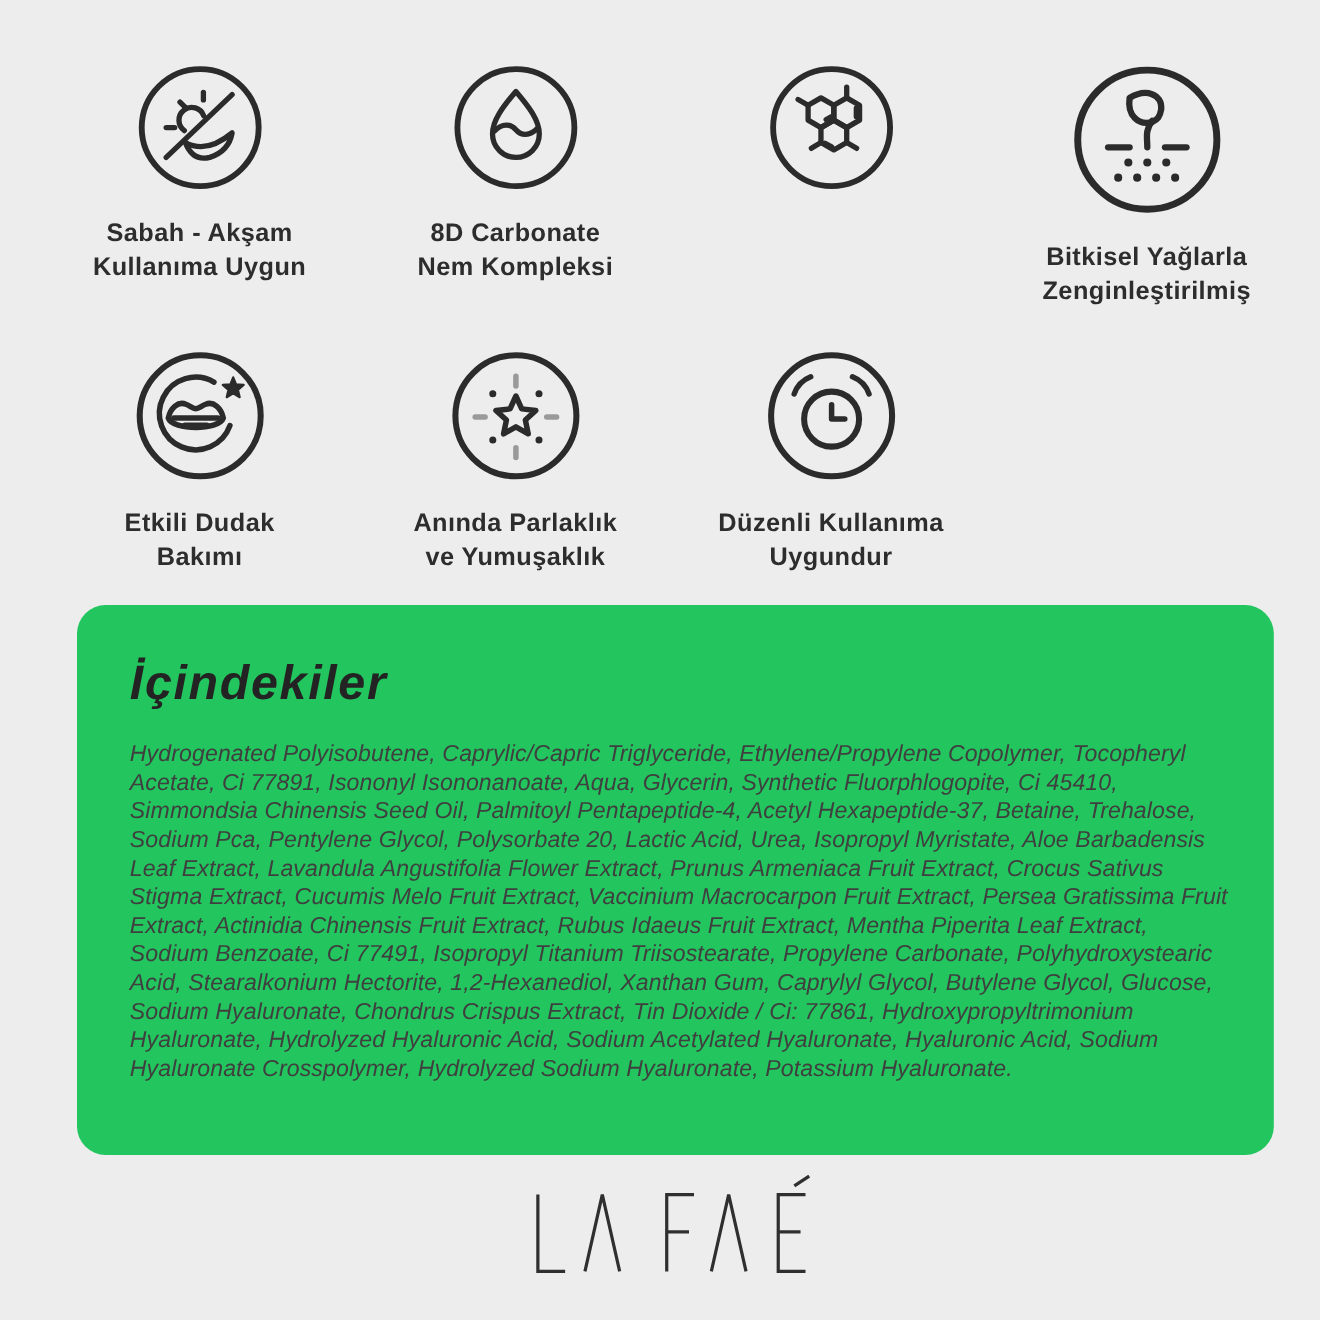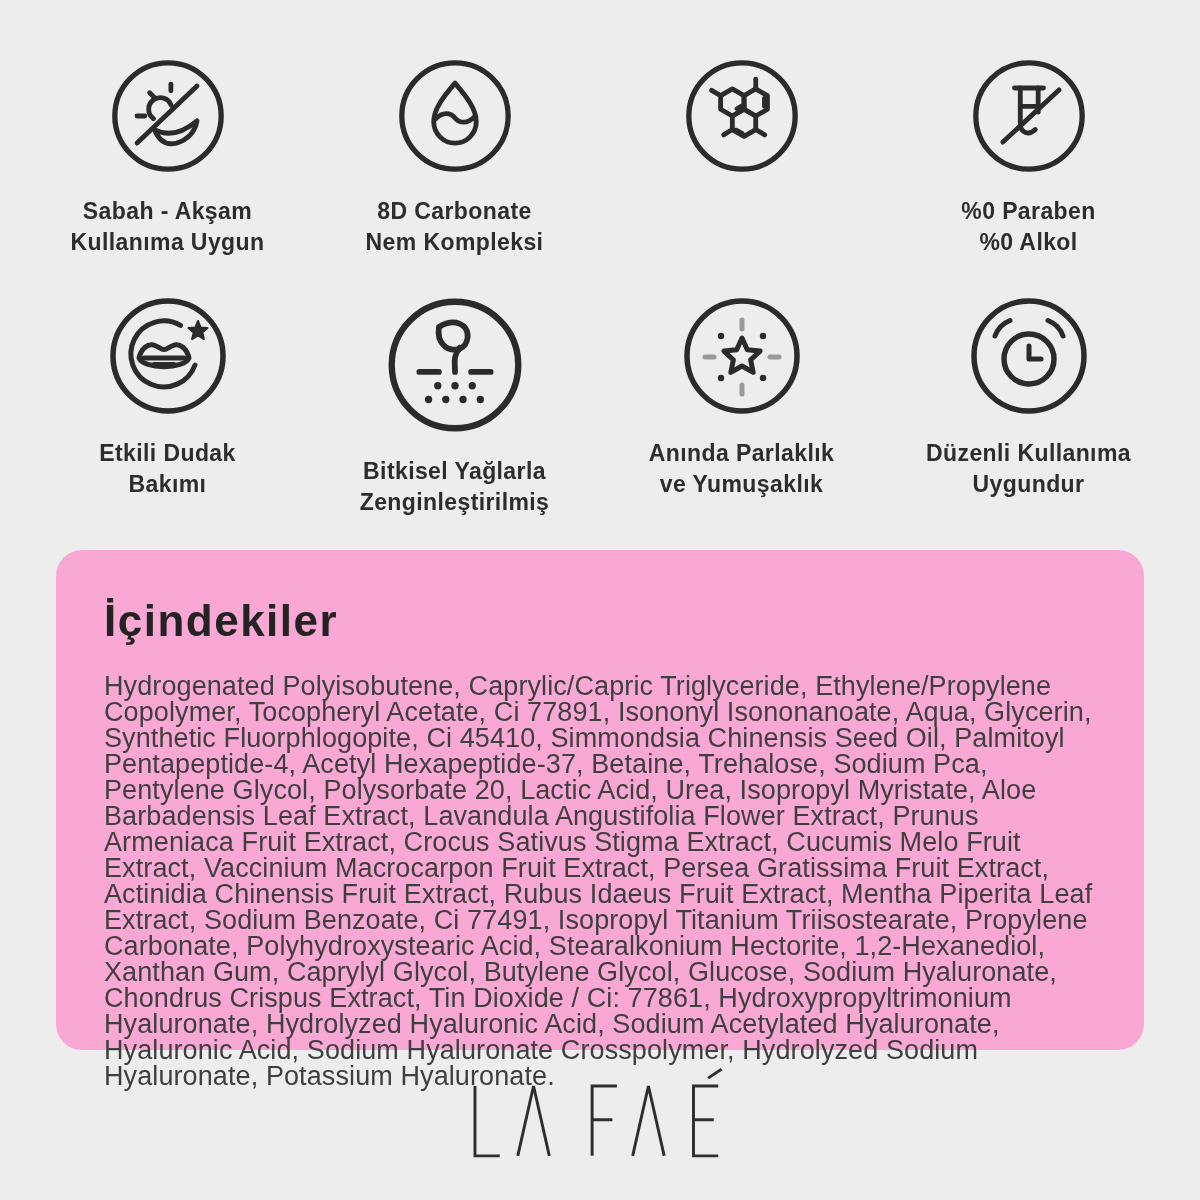--- a/index.html
+++ b/index.html
@@ -3,21 +3,21 @@
 <meta charset="utf-8">
 <style>
   html,body { margin:0; padding:0; }
   body {
     width:1200px; height:1200px;
     background:#ededed;
     font-family:"Liberation Sans", sans-serif;
     color:#2d2d2d;
     overflow:hidden;
   }
-  .page { position:relative; width:1064px; height:1200px; }
+  .page { position:relative; width:1064px; height:1200px;margin-left:14px; }
 
   
   .features {
     position:absolute; top:58px; left:24px; width:1148px;
     display:grid; grid-template-columns:repeat(4,1fr); row-gap:38px;
   }
   .feature { display:flex; flex-direction:column; align-items:center; text-align:center; }
   .icon-wrap svg { display:block; }
   .row1 .icon-wrap svg { width:116px; height:116px; }
   .row2 .icon-wrap svg { width:120px; height:120px; }
@@ -32,30 +32,31 @@
   .ic .ring { stroke-width:5.5; }
   .ic .dot { fill:#2b2b2b; stroke:none; }
   .ic .fillshape { fill:#2b2b2b; stroke:#2b2b2b; stroke-width:2; }
   .ic .gray { stroke:#9a9a9a; }
   .ic .thin { stroke-width:4.5; }
 
   
   .card {
     position:absolute; left:56px; top:550px;
     width:1088px; height:500px; box-sizing:border-box;
-    background:#f9a8d4; border-radius:26px;
+    background:#22c55e; border-radius:26px;
     padding:46px 40px 0 48px;
+    font-style:italic;
   }
   .card h1 {
     margin:0; font-size:44px; font-weight:bold;
     letter-spacing:1.5px; color:#232323;
   }
   .card p {
     margin:27px 0 0; max-width:1005px;
-    font-size:27px; line-height:26px;
+    font-size:21px; line-height:26px;
     letter-spacing:0.1px; color:#3f3f3f;
   }
 
   
   .logo-wrap {
     position:absolute; left:0; top:1068px; width:1200px;
     display:flex; justify-content:center;
   }
   .logo-wrap svg { width:282px; height:107px; }
   .logo-stroke { fill:none; stroke:#2f2f2f; stroke-width:2.6; }
@@ -110,69 +111,55 @@
           <line x1="37.9" y1="39" x2="28.5" y2="33.5"></line>
           <line x1="50" y1="74" x2="41" y2="79.5"></line>
           <line x1="74.2" y1="74" x2="83.5" y2="79.5"></line>
           <line class="thin" x1="83" y1="41.5" x2="83" y2="50"></line>
           <line class="thin" x1="54.5" y1="52.5" x2="59.5" y2="49.5"></line>
           <line class="thin" x1="54" y1="74.5" x2="60.5" y2="78"></line>
         </svg>
       </div>
     </div>
 
-    <div class="feature row1">
-      <div class="icon-wrap">
-        <svg viewBox="0 0 120 120" class="ic">
-          <circle class="ring" cx="60" cy="60" r="55"></circle>
-          <line x1="45" y1="31" x2="75" y2="31"></line>
-          <path d="M51,31 L51,68 C51,77.5 60,80.5 66.5,74"></path>
-          <line x1="69.5" y1="31" x2="69.5" y2="56"></line>
-          <line x1="51" y1="50" x2="69.5" y2="50"></line>
-          <line x1="33" y1="87" x2="91" y2="33"></line>
-        </svg>
-      </div>
-      <div class="label">%0 Paraben
-%0 Alkol</div>
-    </div>
-
-    <div class="feature row2">
-      <div class="icon-wrap">
-        <svg viewBox="0 0 120 120" class="ic">
-          <circle class="ring" cx="60" cy="60" r="55"></circle>
-          <path d="M87,69 A33,33 0 1 1 72.5,29.4"></path>
-          <path d="M31,62 C33,53 40,46.5 47,49.5 C51,51 53,53.5 56,53.5 C59,53.5 61,51 65,49.5 C72,46.5 79,53 81,62 C77,73.5 35,73.5 31,62 Z"></path>
-          <line x1="36" y1="62" x2="76" y2="62"></line>
-          <line x1="46" y1="68.5" x2="66" y2="68.5"></line>
-          <path class="fillshape" d="M90,25 L92.6,31.4 L99.5,31.9 L94.3,36.4 L95.9,43.1 L90,39.5 L84.1,43.1 L85.7,36.4 L80.5,31.9 L87.4,31.4 Z"></path>
-        </svg>
-      </div>
-      <div class="label">Etkili Dudak
-Bakımı</div>
-    </div>
 
     <div class="feature row2 big">
       <div class="icon-wrap">
         <svg viewBox="0 0 120 120" class="ic">
           <circle class="ring" cx="60" cy="60" r="55"></circle>
           <path d="M64,46 C53,49 44,41 46,27 C59,19 72,24 71,36 C70,42 68,44 64,46 Z"></path>
           <path d="M60,66 C60,58 58,53 64,45"></path>
           <line x1="29" y1="66" x2="46" y2="66"></line>
           <line x1="74" y1="66" x2="91" y2="66"></line>
           <circle class="dot" cx="45" cy="78" r="3.2"></circle>
           <circle class="dot" cx="60" cy="78" r="3.2"></circle>
           <circle class="dot" cx="75" cy="78" r="3.2"></circle>
           <circle class="dot" cx="37" cy="90" r="3.2"></circle>
           <circle class="dot" cx="52" cy="90" r="3.2"></circle>
           <circle class="dot" cx="67" cy="90" r="3.2"></circle>
           <circle class="dot" cx="82" cy="90" r="3.2"></circle>
         </svg>
       </div>
       <div class="label">Bitkisel Yağlarla
 Zenginleştirilmiş</div>
+    </div>
+
+    <div class="feature row2">
+      <div class="icon-wrap">
+        <svg viewBox="0 0 120 120" class="ic">
+          <circle class="ring" cx="60" cy="60" r="55"></circle>
+          <path d="M87,69 A33,33 0 1 1 72.5,29.4"></path>
+          <path d="M31,62 C33,53 40,46.5 47,49.5 C51,51 53,53.5 56,53.5 C59,53.5 61,51 65,49.5 C72,46.5 79,53 81,62 C77,73.5 35,73.5 31,62 Z"></path>
+          <line x1="36" y1="62" x2="76" y2="62"></line>
+          <line x1="46" y1="68.5" x2="66" y2="68.5"></line>
+          <path class="fillshape" d="M90,25 L92.6,31.4 L99.5,31.9 L94.3,36.4 L95.9,43.1 L90,39.5 L84.1,43.1 L85.7,36.4 L80.5,31.9 L87.4,31.4 Z"></path>
+        </svg>
+      </div>
+      <div class="label">Etkili Dudak
+Bakımı</div>
     </div>
 
     <div class="feature row2">
       <div class="icon-wrap">
         <svg viewBox="0 0 120 120" class="ic">
           <circle class="ring" cx="60" cy="60" r="55"></circle>
           <path d="M60,42 L65.3,53.7 L78.1,55.1 L68.6,63.8 L71.2,76.4 L60,70 L48.8,76.4 L51.4,63.8 L41.9,55.1 L54.7,53.7 Z"></path>
           <line class="gray" x1="60" y1="24" x2="60" y2="33"></line>
           <line class="gray" x1="60" y1="89" x2="60" y2="98"></line>
           <line class="gray" x1="23" y1="61" x2="32" y2="61"></line>

